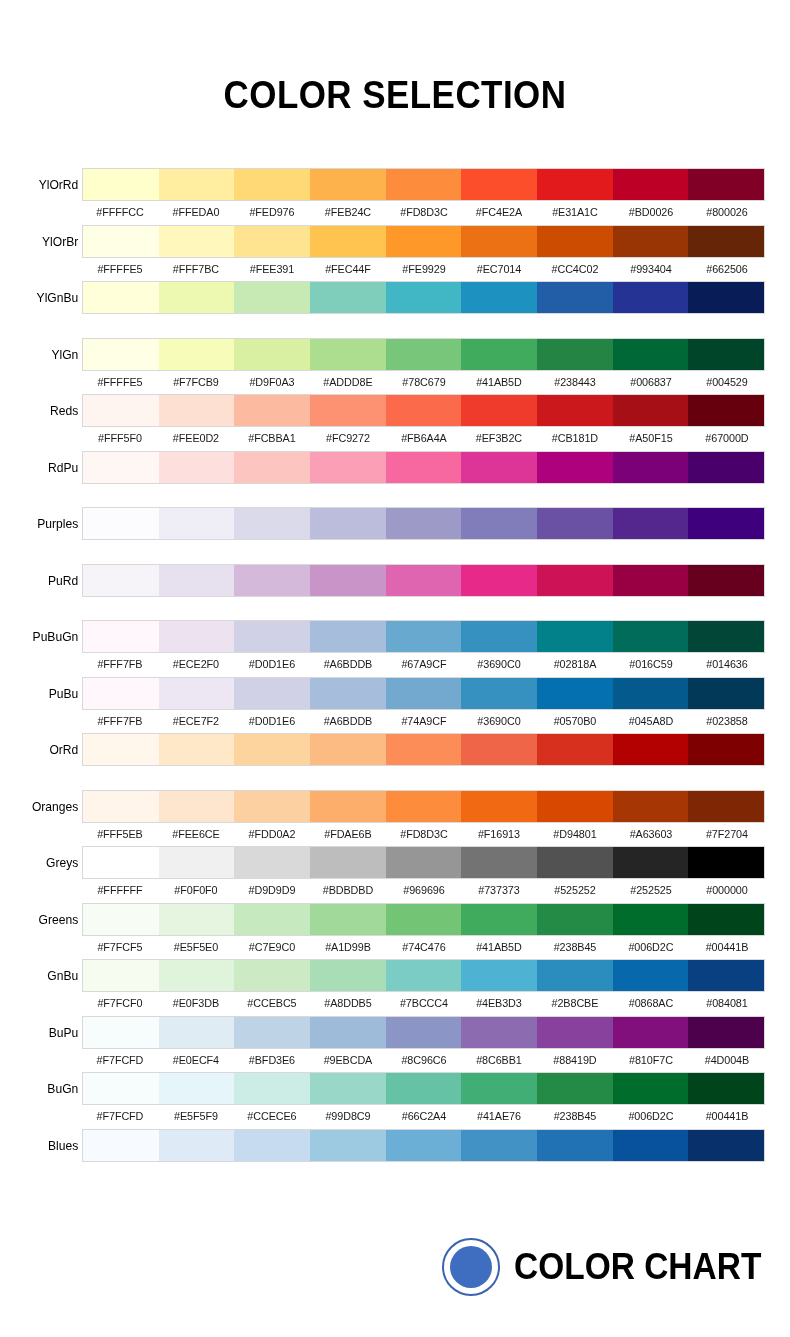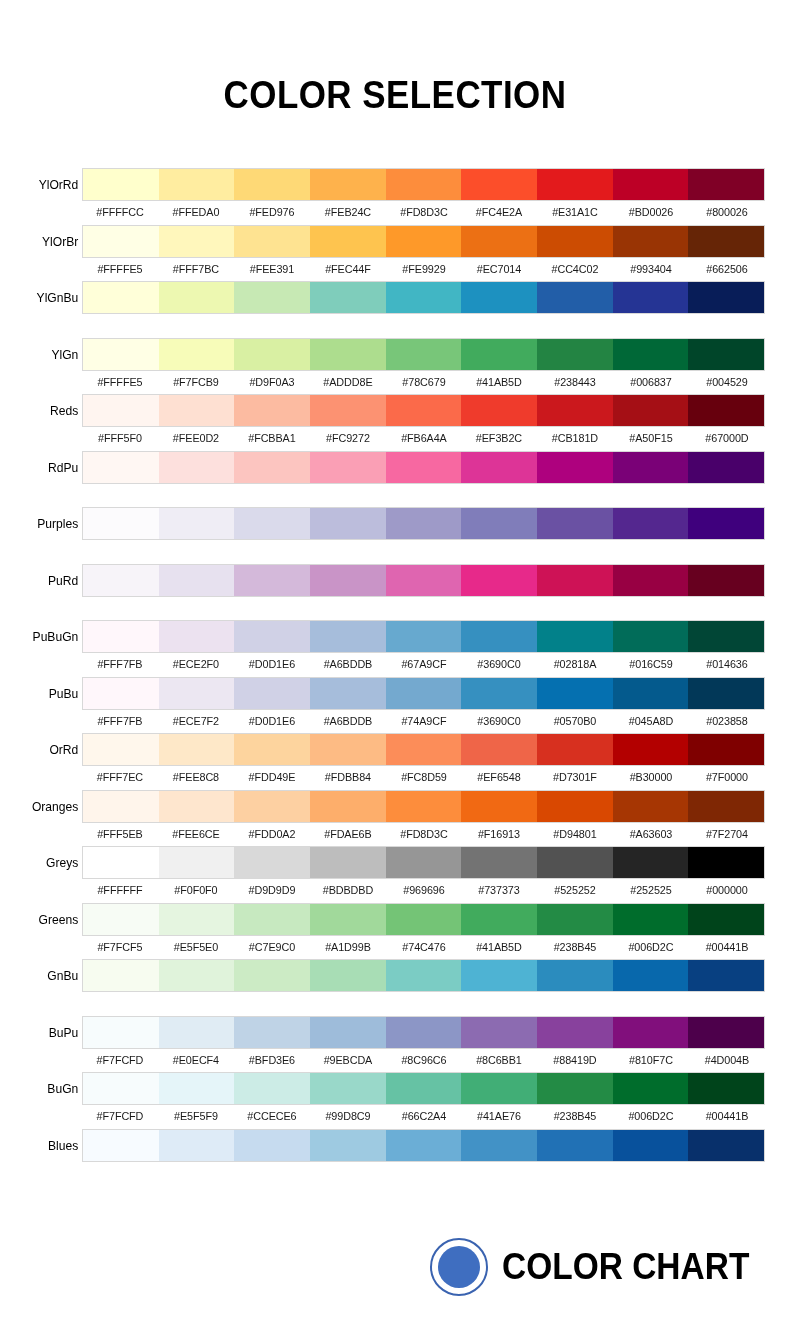--- a/index.html
+++ b/index.html
@@ -89,21 +89,21 @@
     color: #1a1a1a;
     line-height: 22px;
     transform: scaleX(0.94);
     white-space: nowrap;
     letter-spacing: -0.1px;
   }
 
   
   #footer-logo {
     position: absolute;
-    left: 430px;
+    left: 442px;
     top: 1238px;
     display: flex;
     align-items: center;
     gap: 14px;
   }
   #logo-mark {
     width: 58px;
     height: 58px;
     border-radius: 50%;
     border: 2px solid #3a63b0;
@@ -369,31 +369,20 @@
           <div class="swatch-cell" style="background-color: rgb(255, 247, 236);"></div>
           <div class="swatch-cell" style="background-color: rgb(254, 232, 200);"></div>
           <div class="swatch-cell" style="background-color: rgb(253, 212, 158);"></div>
           <div class="swatch-cell" style="background-color: rgb(253, 187, 132);"></div>
           <div class="swatch-cell" style="background-color: rgb(252, 141, 89);"></div>
           <div class="swatch-cell" style="background-color: rgb(239, 101, 72);"></div>
           <div class="swatch-cell" style="background-color: rgb(215, 48, 31);"></div>
           <div class="swatch-cell" style="background-color: rgb(179, 0, 0);"></div>
           <div class="swatch-cell" style="background-color: rgb(127, 0, 0);"></div>
         </div>
-        <div class="hex-band">
-          <div class="hex-cell">#FFF7EC</div>
-          <div class="hex-cell">#FEE8C8</div>
-          <div class="hex-cell">#FDD49E</div>
-          <div class="hex-cell">#FDBB84</div>
-          <div class="hex-cell">#FC8D59</div>
-          <div class="hex-cell">#EF6548</div>
-          <div class="hex-cell">#D7301F</div>
-          <div class="hex-cell">#B30000</div>
-          <div class="hex-cell">#7F0000</div>
-        </div>
       </div>
     </div>
     <div class="palette-row">
       <div class="row-label-cell">Oranges</div>
       <div class="row-swatches">
         <div class="swatch-band">
           <div class="swatch-cell" style="background-color: rgb(255, 245, 235);"></div>
           <div class="swatch-cell" style="background-color: rgb(254, 230, 206);"></div>
           <div class="swatch-cell" style="background-color: rgb(253, 208, 162);"></div>
           <div class="swatch-cell" style="background-color: rgb(253, 174, 107);"></div>
@@ -477,20 +466,31 @@
           <div class="swatch-cell" style="background-color: rgb(247, 252, 240);"></div>
           <div class="swatch-cell" style="background-color: rgb(224, 243, 219);"></div>
           <div class="swatch-cell" style="background-color: rgb(204, 235, 197);"></div>
           <div class="swatch-cell" style="background-color: rgb(168, 221, 181);"></div>
           <div class="swatch-cell" style="background-color: rgb(123, 204, 196);"></div>
           <div class="swatch-cell" style="background-color: rgb(78, 179, 211);"></div>
           <div class="swatch-cell" style="background-color: rgb(43, 140, 190);"></div>
           <div class="swatch-cell" style="background-color: rgb(8, 104, 172);"></div>
           <div class="swatch-cell" style="background-color: rgb(8, 64, 129);"></div>
         </div>
+        <div class="hex-band">
+          <div class="hex-cell">#F7FCF0</div>
+          <div class="hex-cell">#E0F3DB</div>
+          <div class="hex-cell">#CCEBC5</div>
+          <div class="hex-cell">#A8DDB5</div>
+          <div class="hex-cell">#7BCCC4</div>
+          <div class="hex-cell">#4EB3D3</div>
+          <div class="hex-cell">#2B8CBE</div>
+          <div class="hex-cell">#0868AC</div>
+          <div class="hex-cell">#084081</div>
+        </div>
       </div>
     </div>
     <div class="palette-row">
       <div class="row-label-cell">BuPu</div>
       <div class="row-swatches">
         <div class="swatch-band">
           <div class="swatch-cell" style="background-color: rgb(247, 252, 253);"></div>
           <div class="swatch-cell" style="background-color: rgb(224, 236, 244);"></div>
           <div class="swatch-cell" style="background-color: rgb(191, 211, 230);"></div>
           <div class="swatch-cell" style="background-color: rgb(158, 188, 218);"></div>

